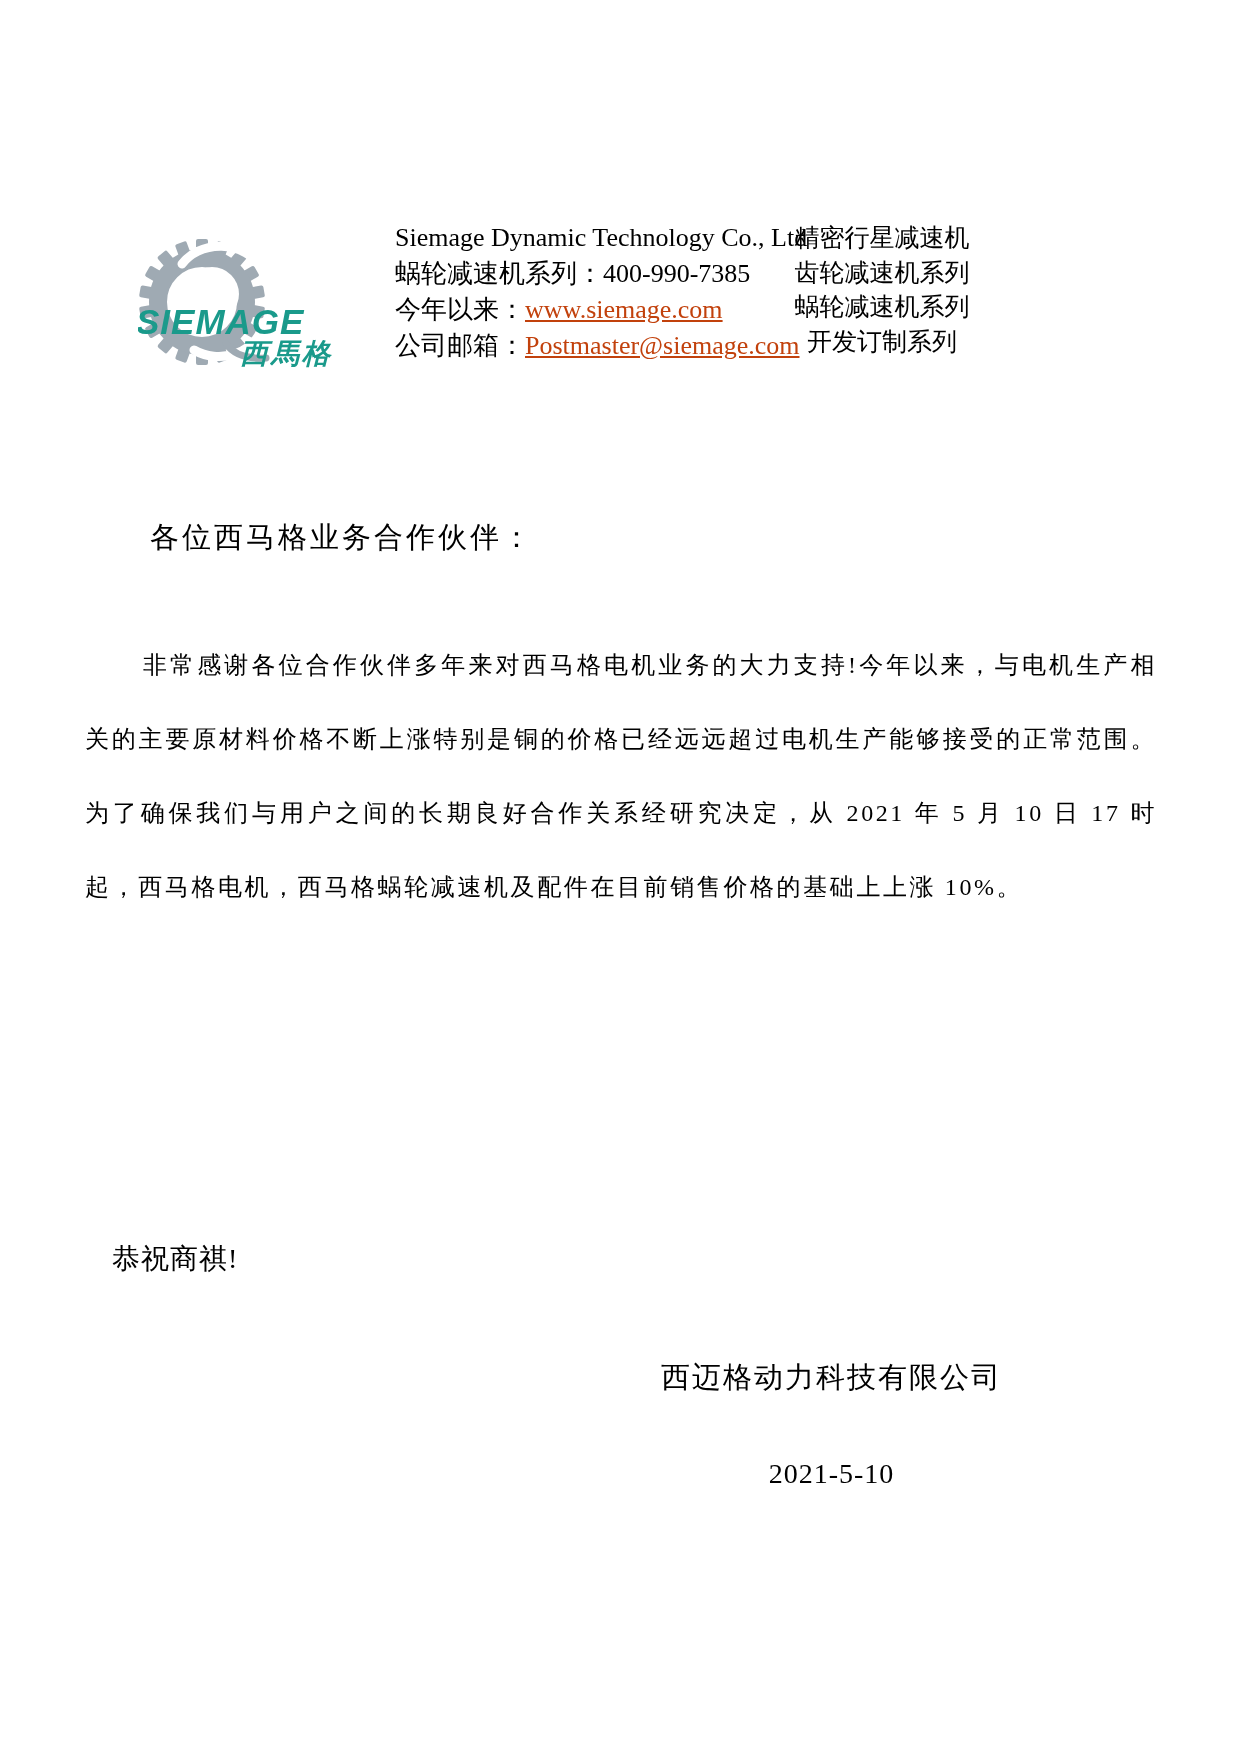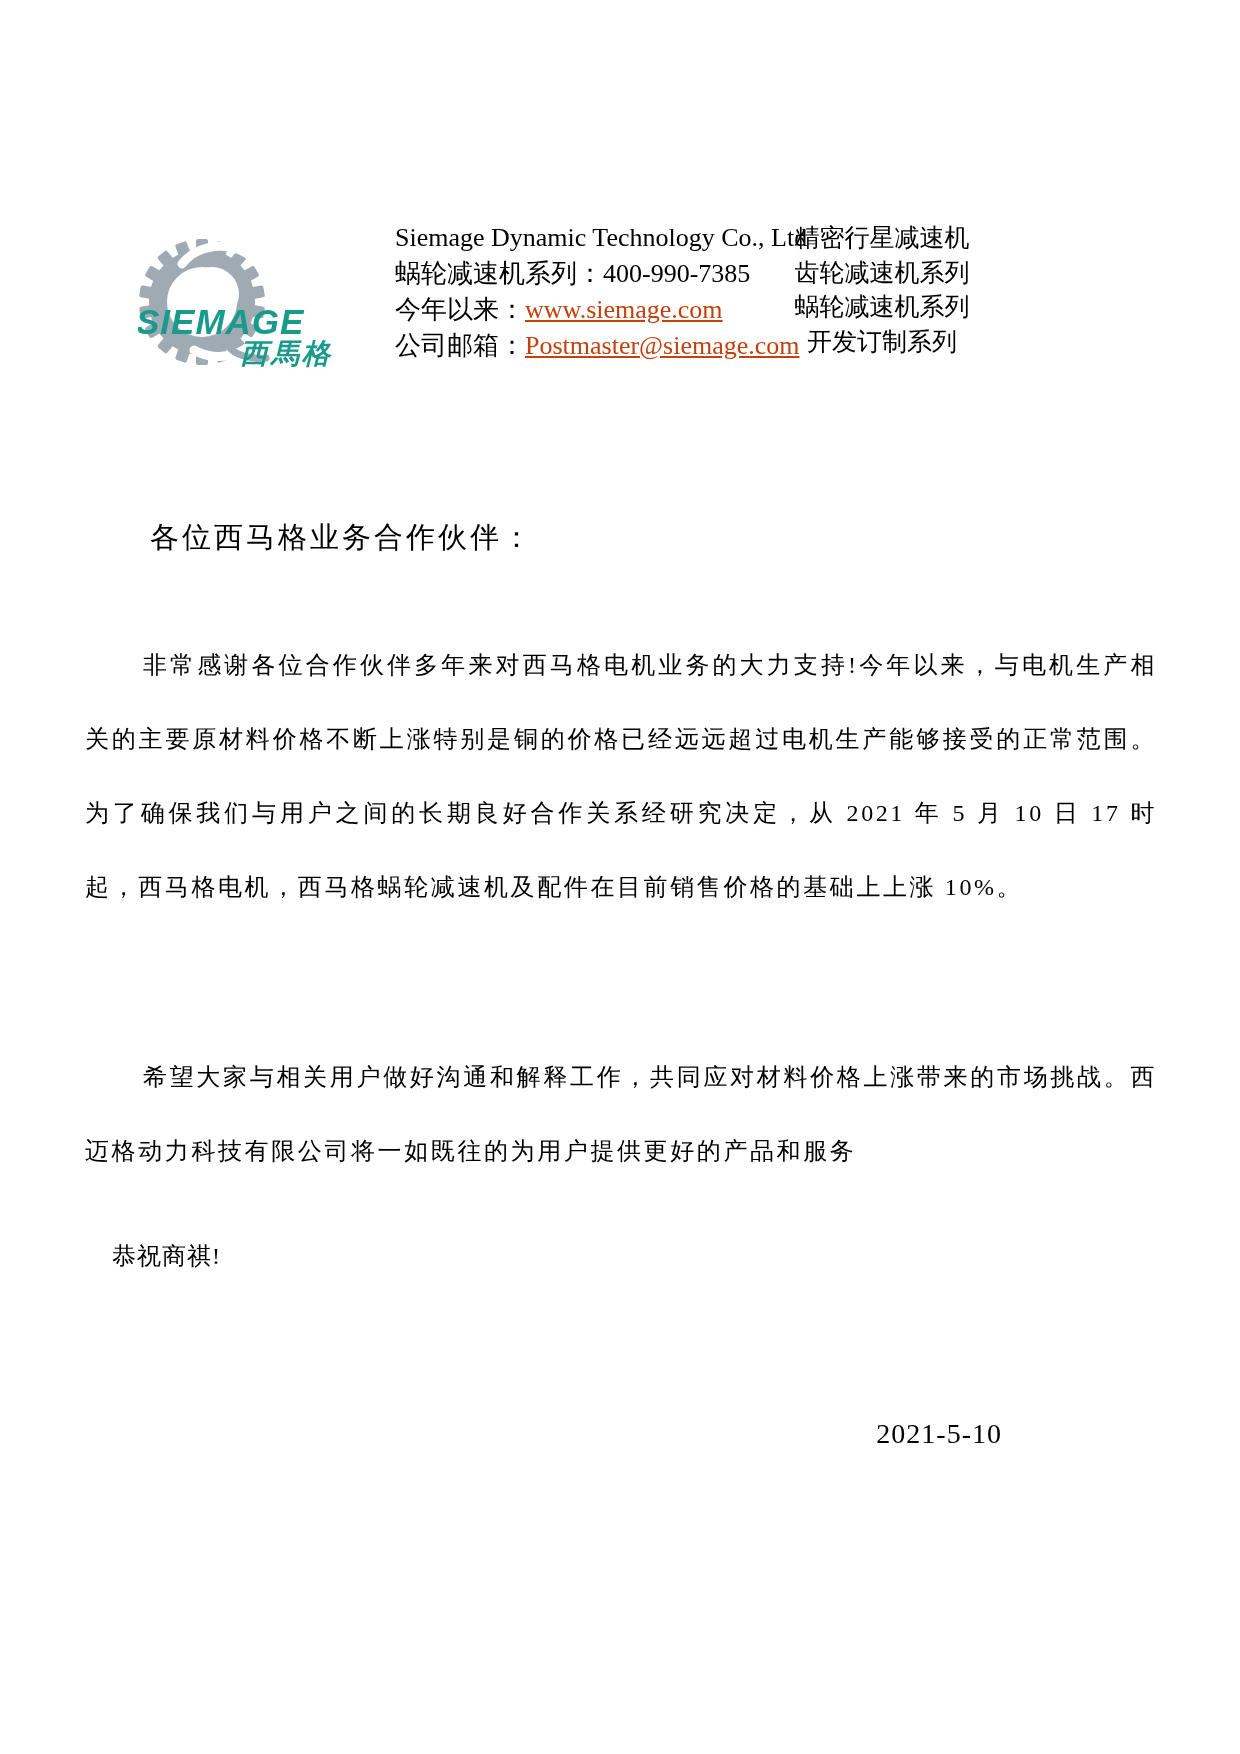--- a/index.html
+++ b/index.html
@@ -66,21 +66,21 @@
     letter-spacing: 2.6px;
     text-align: justify;
     text-indent: 58px;
   }
   .para-1 { top: 628px; }
   .para-2 { top: 1040px; }
   .closing {
     position: absolute;
     left: 112px;
     top: 1240px;
-    font-size: 24px;
+    font-size: 28px;
     letter-spacing: 1px;
   }
   .signature-block {
     position: absolute;
     right: 238px;
     top: 1358px;
     text-align: center;
   }
   .signature {
     font-size: 29px;
@@ -155,21 +155,21 @@
     <div>精密行星减速机</div>
     <div>齿轮减速机系列</div>
     <div>蜗轮减速机系列</div>
     <div>开发订制系列</div>
   </div>
 
   <div class="salutation">各位西马格业务合作伙伴：</div>
 
   <p class="para para-1">非常感谢各位合作伙伴多年来对西马格电机业务的大力支持!今年以来，与电机生产相关的主要原材料价格不断上涨特别是铜的价格已经远远超过电机生产能够接受的正常范围。为了确保我们与用户之间的长期良好合作关系经研究决定，从 2021 年 5 月 10 日 17 时起，西马格电机，西马格蜗轮减速机及配件在目前销售价格的基础上上涨 10%。</p>
 
-  <p class="para para-2">希望大家与相关用户做好沟通和解释工作，共同应对材料价格上涨带来的市场挑战。西迈格动力科技有限公司将一如既往的为用户提供更好的产品和服务</p>
 
   <div class="closing">恭祝商祺!</div>
 
   <div class="signature-block">
+    <div class="signature">西迈格动力科技有限公司</div>
     <div class="sign-date">2021-5-10</div>
   </div>
 
 </div>
 
 </body></html>

